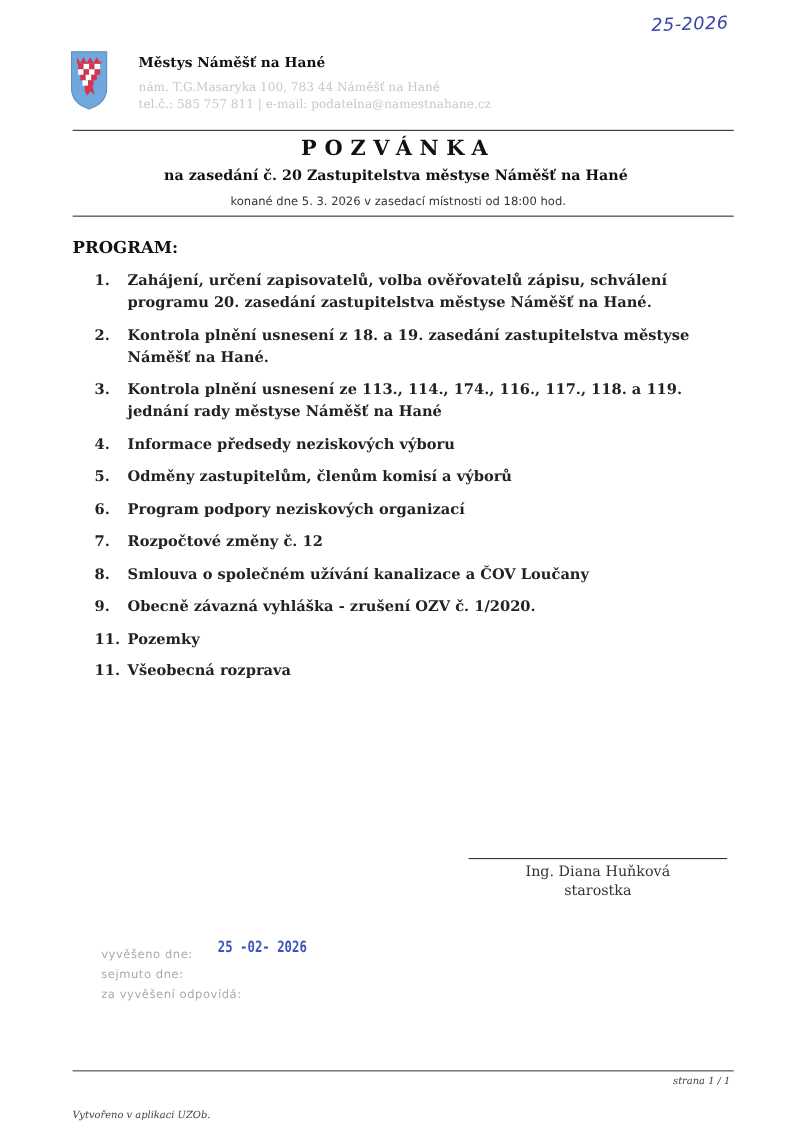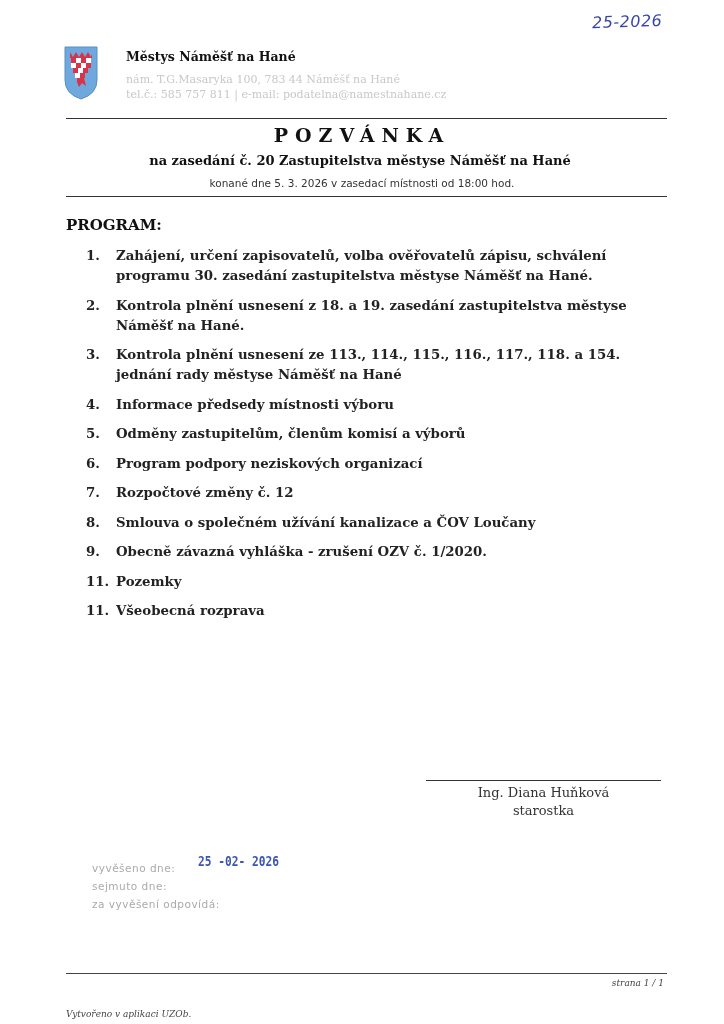--- a/index.html
+++ b/index.html
@@ -69,33 +69,33 @@
 <div class="abs subtitle">na zasedání č. 20 Zastupitelstva městyse Náměšť na Hané</div>
 <div class="abs meeting-info">konané dne 5. 3. 2026 v zasedací místnosti od 18:00 hod.</div>
 
 <div class="rule" style="top:196px"></div>
 
 <div class="abs program-heading">PROGRAM:</div>
 
 <div class="abs agenda">
   <div class="agenda-item">
       <span class="agenda-num">1.</span>
-      <span class="agenda-text">Zahájení, určení zapisovatelů, volba ověřovatelů zápisu, schválení programu 30. zasedání zastupitelstva městyse Náměšť na Hané.</span>
+      <span class="agenda-text">Zahájení, určení zapisovatelů, volba ověřovatelů zápisu, schválení programu 20. zasedání zastupitelstva městyse Náměšť na Hané.</span>
     </div>
   <div class="agenda-item">
       <span class="agenda-num">2.</span>
       <span class="agenda-text">Kontrola plnění usnesení z 18. a 19. zasedání zastupitelstva městyse Náměšť na Hané.</span>
     </div>
   <div class="agenda-item">
       <span class="agenda-num">3.</span>
-      <span class="agenda-text">Kontrola plnění usnesení ze 113., 114., 115., 116., 117., 118. a 154. jednání rady městyse Náměšť na Hané</span>
+      <span class="agenda-text">Kontrola plnění usnesení ze 113., 114., 174., 116., 117., 118. a 119. jednání rady městyse Náměšť na Hané</span>
     </div>
   <div class="agenda-item">
       <span class="agenda-num">4.</span>
-      <span class="agenda-text">Informace předsedy místnosti výboru</span>
+      <span class="agenda-text">Informace předsedy neziskových výboru</span>
     </div>
   <div class="agenda-item">
       <span class="agenda-num">5.</span>
       <span class="agenda-text">Odměny zastupitelům, členům komisí a výborů</span>
     </div>
   <div class="agenda-item">
       <span class="agenda-num">6.</span>
       <span class="agenda-text">Program podpory neziskových organizací</span>
     </div>
   <div class="agenda-item">

